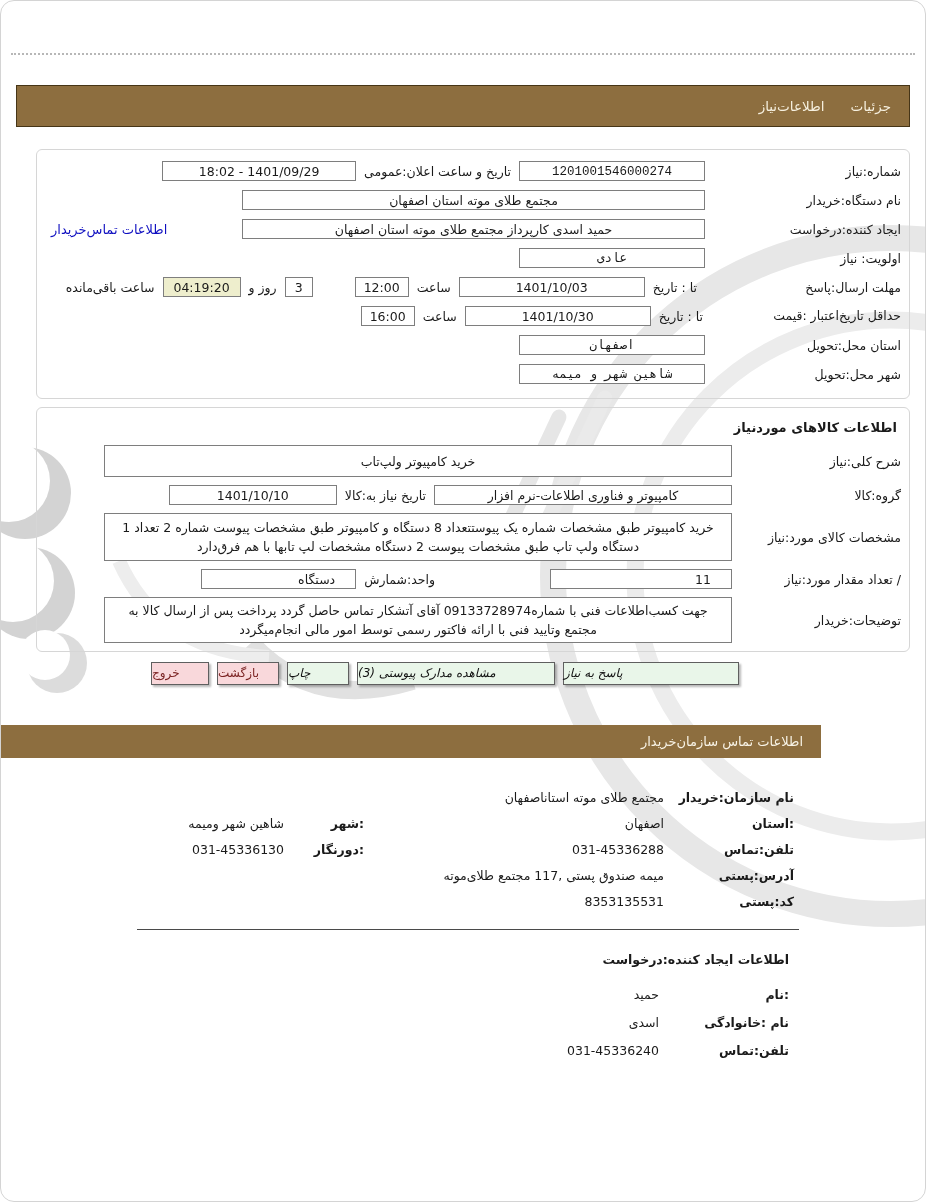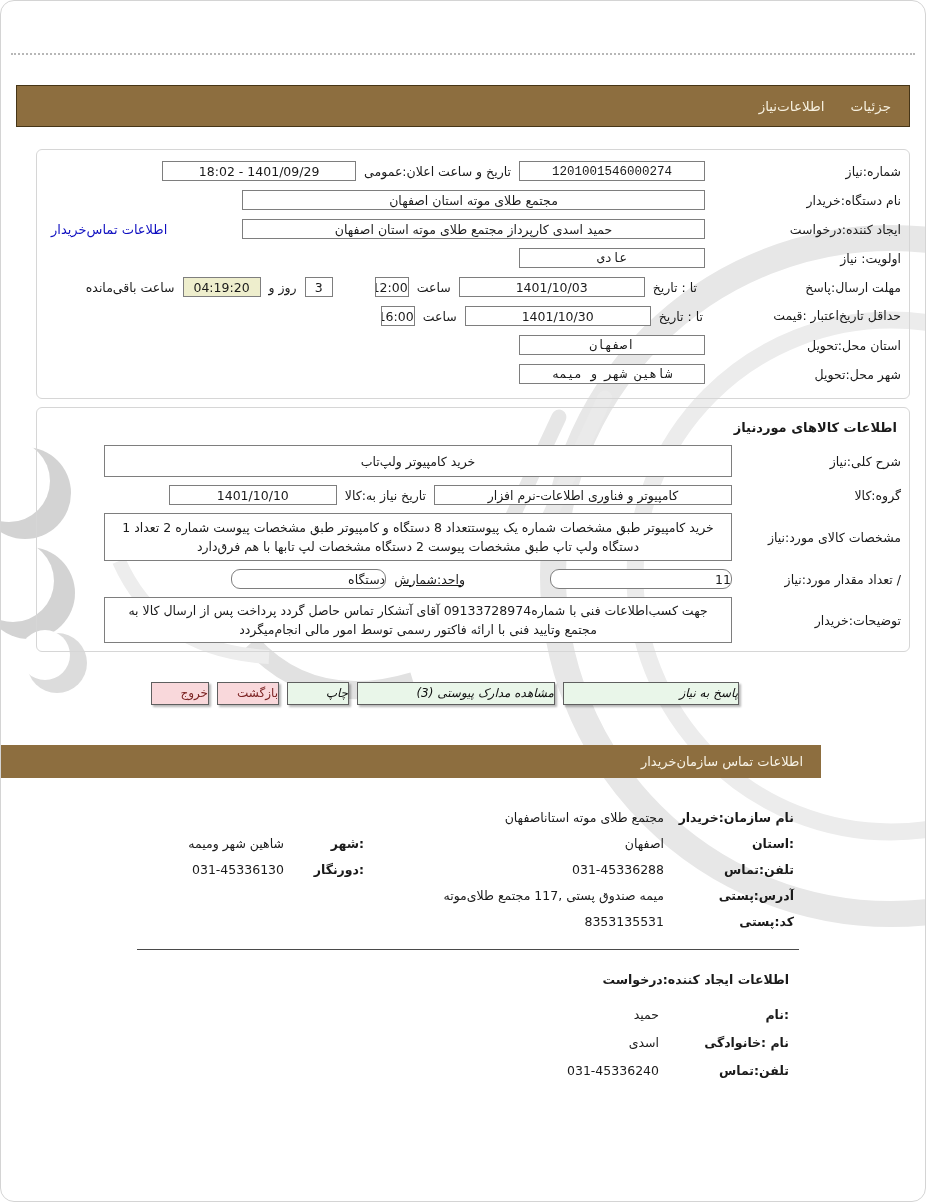--- a/index.html
+++ b/index.html
@@ -23,45 +23,45 @@
   .g-label{width:163px;flex-shrink:0;padding-left:6px;text-align:right;}
   .inline-lbl{margin:0 8px;white-space:nowrap;}
 
   .ibox{position:relative;border:1px solid #7e7e7e;background:#fff;height:20px;line-height:20px;
         text-align:center;font-size:12.5px;box-sizing:border-box;white-space:nowrap;overflow:hidden;}
   .tall{height:32px;line-height:32px;}
   .area{position:relative;border:1px solid #7e7e7e;background:#fff;box-sizing:border-box;
         display:flex;align-items:center;justify-content:center;text-align:center;
         font-size:12.5px;line-height:1.55;padding:18px 10px;}
   .ltr{direction:ltr;unicode-bidi:isolate;}
-  .startal{text-align:start;padding:0 0;border-radius:9px;}
+  .startal{text-align:start;padding:0 20px;}
 
   .w-needno{width:186px;font-family:Liberation Mono, monospace;}
   .w-announce{width:194px;}
   .w-wide{width:463px;}
   .w-date{width:186px;}
-  .w-time{width:34px;}
+  .w-time{width:54px;}
   .w-small{width:28px;margin-right:42px;}
   .w-count{width:78px;background:#eeeecd;}
   .link{color:#0f0fc0;font-size:13px;cursor:pointer;margin-left:6px;}
   .spacer{flex:1;}
 
   .h2title{font-weight:bold;font-size:13px;margin:2px 4px 10px 0;}
   .w2-wide{flex:1;max-width:628px;}
   .w2-group{width:298px;}
   .w2-gdate{width:168px;}
   .h48{height:48px;}
   .h46{height:46px;}
   .w2-qty{width:182px;}
   .w2-unit{width:155px;margin-right:0;}
-  .unit-lbl{margin-right:85px;margin-left:8px;white-space:nowrap;text-decoration:underline;}
+  .unit-lbl{margin-right:115px;margin-left:8px;white-space:nowrap;}
 
   .btnrow{display:flex;align-items:center;gap:8px;margin:10px 186px 0 0;}
   .btn{position:relative;border:1px solid #5f5f5f;height:23px;line-height:21px;font-size:12px;
-       text-align:right;box-sizing:border-box;cursor:pointer;box-shadow:1.5px 1.5px 2px rgba(0,0,0,.28);margin-top:20px;}
+       text-align:left;box-sizing:border-box;cursor:pointer;box-shadow:1.5px 1.5px 2px rgba(0,0,0,.28);}
   .btn-green{background:#e9f6e9;color:#111;font-style:italic;}
   .btn-pink{background:#f9d8db;color:#7c2424;}
   .b-reply{width:176px;}
   .b-attach{width:198px;}
   .b-print{width:62px;}
   .b-back{width:62px;}
   .b-exit{width:58px;}
 
   .bar2{margin:40px 104px 0 0;width:842px;height:33px;background:#8d6e3f;
         display:flex;align-items:center;padding:0 18px;box-sizing:border-box;

